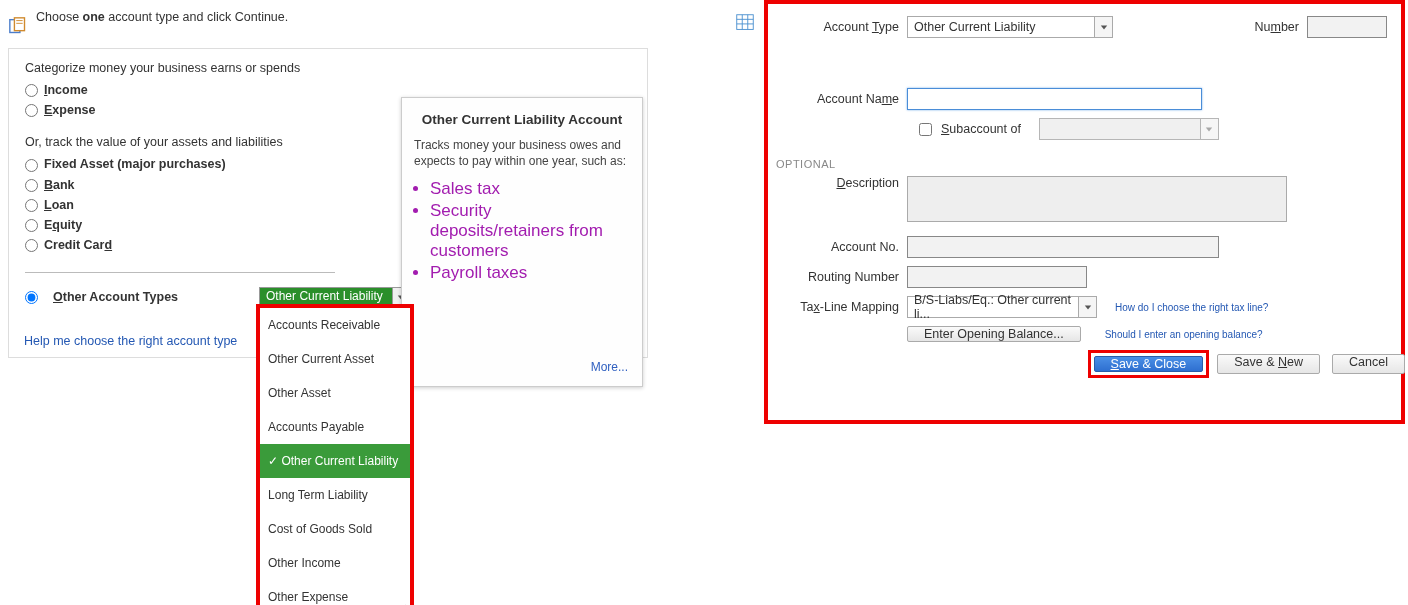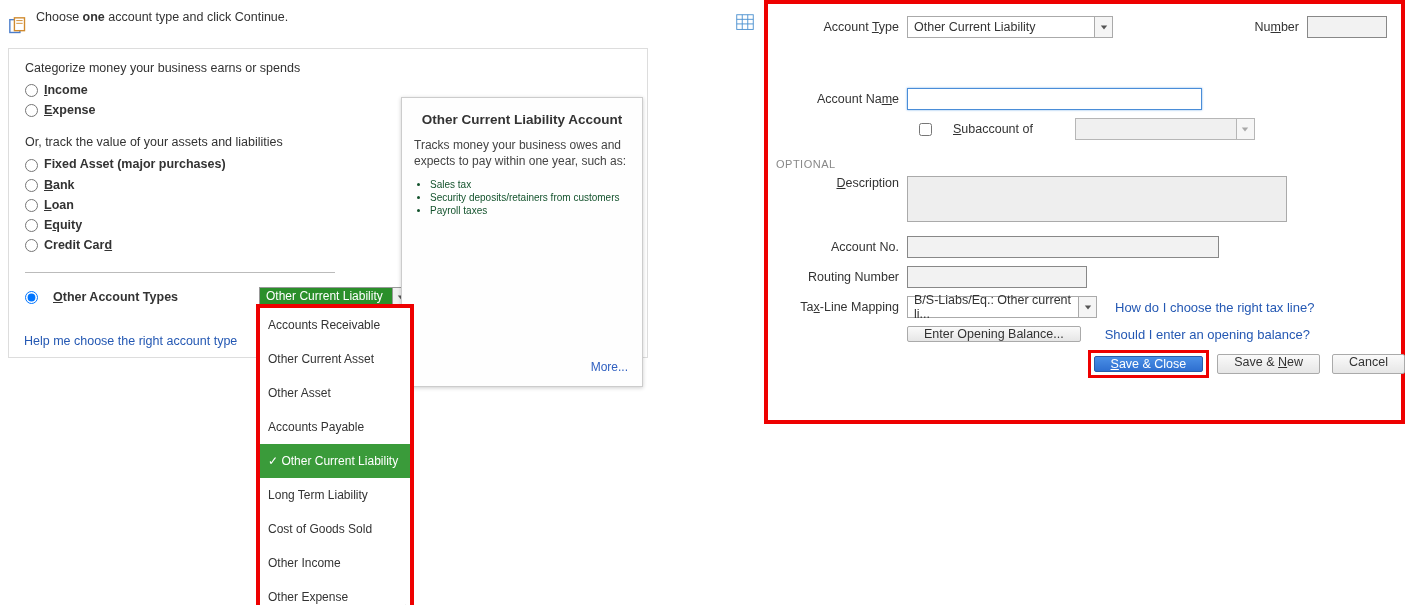--- a/index.html
+++ b/index.html
@@ -109,21 +109,21 @@
     padding: 14px 12px 10px;
   }
   .info-panel h3 {
     text-align: center;
     margin: 0 0 10px;
     font-size: 13.5px;
     font-weight: bold;
     color: #333;
   }
   .info-panel p { margin: 0 0 10px; font-size: 12px; color: #444; line-height: 1.35; }
-  .info-panel ul { margin: 4px 0 0 16px; padding: 0; font-size: 10px; color: #14532d; }
+  .info-panel ul { margin: 4px 0 0 16px; padding: 0; font-size: 17px; color: #a21caf; }
   .info-panel ul li { margin-bottom: 2px; }
   .more-link { position: absolute; bottom: 12px; right: 14px; color: #3060c0; font-size: 12px; cursor: pointer; }
   .button-row { text-align: right; margin-top: 12px; padding-right: 4px; }
   .btn {
     display: inline-block;
     min-width: 72px;
     padding: 0 16px;
     border: 1px solid #aaa;
     background: linear-gradient(#fafafa,#e6e6e6);
     font-size: 12.5px;
@@ -168,32 +168,32 @@
     display: flex; align-items: center; justify-content: center;
   }
   .rtext-input {
     border: 1px solid #888;
     height: 22px;
     background: #f2f2f2;
     padding: 0 4px;
   }
   .rtext-input.focus { border: 1px solid #4a8dd8; box-shadow: 0 0 2px #7ab0ea; background: #fff; }
   .disabled-combo { background: #eee; }
-  .subaccount-row { margin-left: 133px; display: flex; align-items: center; gap: 18px; margin-bottom: 18px; }
+  .subaccount-row { margin-left: 133px; display: flex; align-items: center; gap: 6px; margin-bottom: 18px; }
   .rseparator-label {
     font-size: 11px; color: #888; letter-spacing: 0.5px;
     margin-left: -6px; margin-bottom: 6px;
   }
   .rtextarea {
     border: 1px solid #aaa;
     background: #eee;
     resize: none;
     width: 380px; height: 46px;
   }
-  .rhints { color: #2458b3; font-size: 13px; cursor: pointer; margin-left: 18px; }
+  .rhints { color: #2458b3; font-size: 10px; cursor: pointer; margin-left: 18px; }
   .bottom-buttons {
     position: absolute;
     right: 0;
     bottom: 50px;
     display: flex;
     gap: 12px;
   }
   .und { text-decoration: underline; }
 </style>
 </head>

